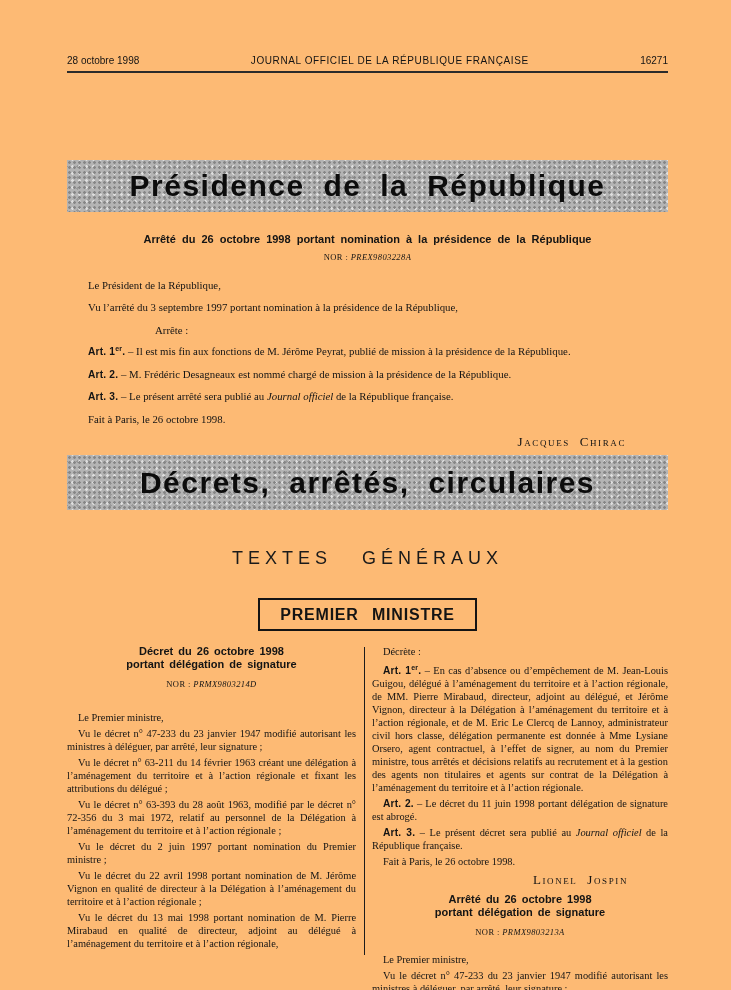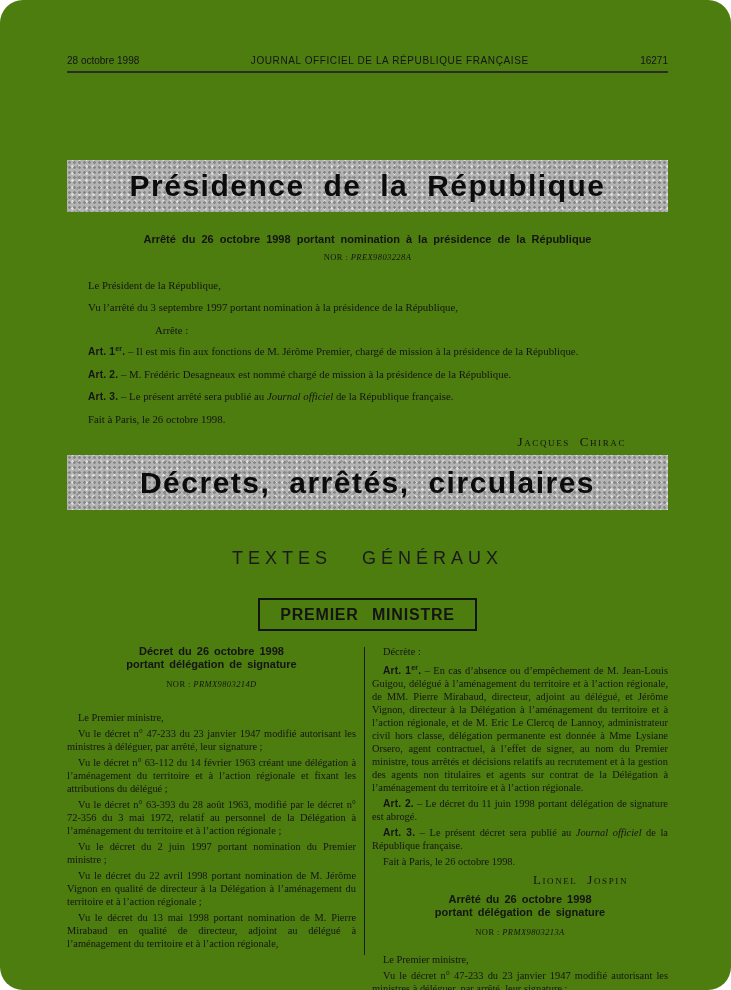--- a/index.html
+++ b/index.html
@@ -1,17 +1,17 @@
 <!DOCTYPE html>
 <html><head>
 <meta charset="utf-8">
 <style>
   html,body{margin:0;padding:0;background:#ffffff;}
-  .page{position:relative;width:731px;height:990px;background:#4d7c0f;color:#141414;overflow:hidden;
-        font-family:"Liberation Serif","DejaVu Serif",serif;border-radius:23px;}
+  .page{position:relative;width:731px;height:990px;background:#fdba74;color:#141414;overflow:hidden;
+        font-family:"Liberation Serif","DejaVu Serif",serif;}
 
   
   .header{position:absolute;top:55px;left:67px;width:601px;display:flex;justify-content:space-between;
           align-items:baseline;font-family:"Liberation Sans","DejaVu Sans",sans-serif;font-size:10px;}
   .header .jtitle{letter-spacing:.6px;}
   .hrule{position:absolute;top:71px;left:67px;width:601px;border-top:2px solid #2b2b2b;}
 
   
   .banner{position:absolute;left:67px;width:601px;display:flex;align-items:center;justify-content:center;
           font-family:"Liberation Sans","DejaVu Sans",sans-serif;font-weight:bold;font-size:30px;
@@ -89,21 +89,21 @@
     <div class="nor">
       <span>NOR :</span>
       <i>PREX9803228A</i>
     </div>
     <div class="acte-body">
       <p>Le Président de la République,</p>
       <p>Vu l’arrêté du 3 septembre 1997 portant nomination à la présidence de la République,</p>
       <p class="decree-word">Arrête :</p>
       <p class="article">
         <b class="art-label"><span>Art. 1</span><sup>er</sup><span>.</span></b>
-        <span>– Il est mis fin aux fonctions de M. Jérôme Premier, chargé de mission à la présidence de la République.</span>
+        <span>– Il est mis fin aux fonctions de M. Jérôme Peyrat, publié de mission à la présidence de la République.</span>
       </p>
       <p class="article">
         <b class="art-label">Art. 2.</b>
         <span>– M. Frédéric Desagneaux est nommé chargé de mission à la présidence de la République.</span>
       </p>
       <p class="article">
         <b class="art-label">Art. 3.</b>
         <span>– Le présent arrêté sera publié au </span><i>Journal officiel</i><span> de la République française.</span>
       </p>
       <p class="fait">Fait à Paris, le 26 octobre 1998.</p>
@@ -126,21 +126,21 @@
       <div class="col-title">
         <div>Décret du 26 octobre 1998</div>
         <div>portant délégation de signature</div>
       </div>
       <div class="nor">
         <span>NOR :</span>
         <i>PRMX9803214D</i>
       </div>
       <p class="first-par">Le Premier ministre,</p>
       <p>Vu le décret n° 47-233 du 23 janvier 1947 modifié autorisant les ministres à déléguer, par arrêté, leur signature ;</p>
-      <p>Vu le décret n° 63-112 du 14 février 1963 créant une délégation à l’aménagement du territoire et à l’action régionale et fixant les attributions du délégué ;</p>
+      <p>Vu le décret n° 63-211 du 14 février 1963 créant une délégation à l’aménagement du territoire et à l’action régionale et fixant les attributions du délégué ;</p>
       <p>Vu le décret n° 63-393 du 28 août 1963, modifié par le décret n° 72-356 du 3 mai 1972, relatif au personnel de la Délégation à l’aménagement du territoire et à l’action régionale ;</p>
       <p>Vu le décret du 2 juin 1997 portant nomination du Premier ministre ;</p>
       <p>Vu le décret du 22 avril 1998 portant nomination de M. Jérôme Vignon en qualité de directeur à la Délégation à l’aménagement du territoire et à l’action régionale ;</p>
       <p>Vu le décret du 13 mai 1998 portant nomination de M. Pierre Mirabaud en qualité de directeur, adjoint au délégué à l’aménagement du territoire et à l’action régionale,</p>
     </div>
 
     <div class="divider"></div>
 
     <div class="col col-right">
       <p class="decree-word2">Décrète :</p>

